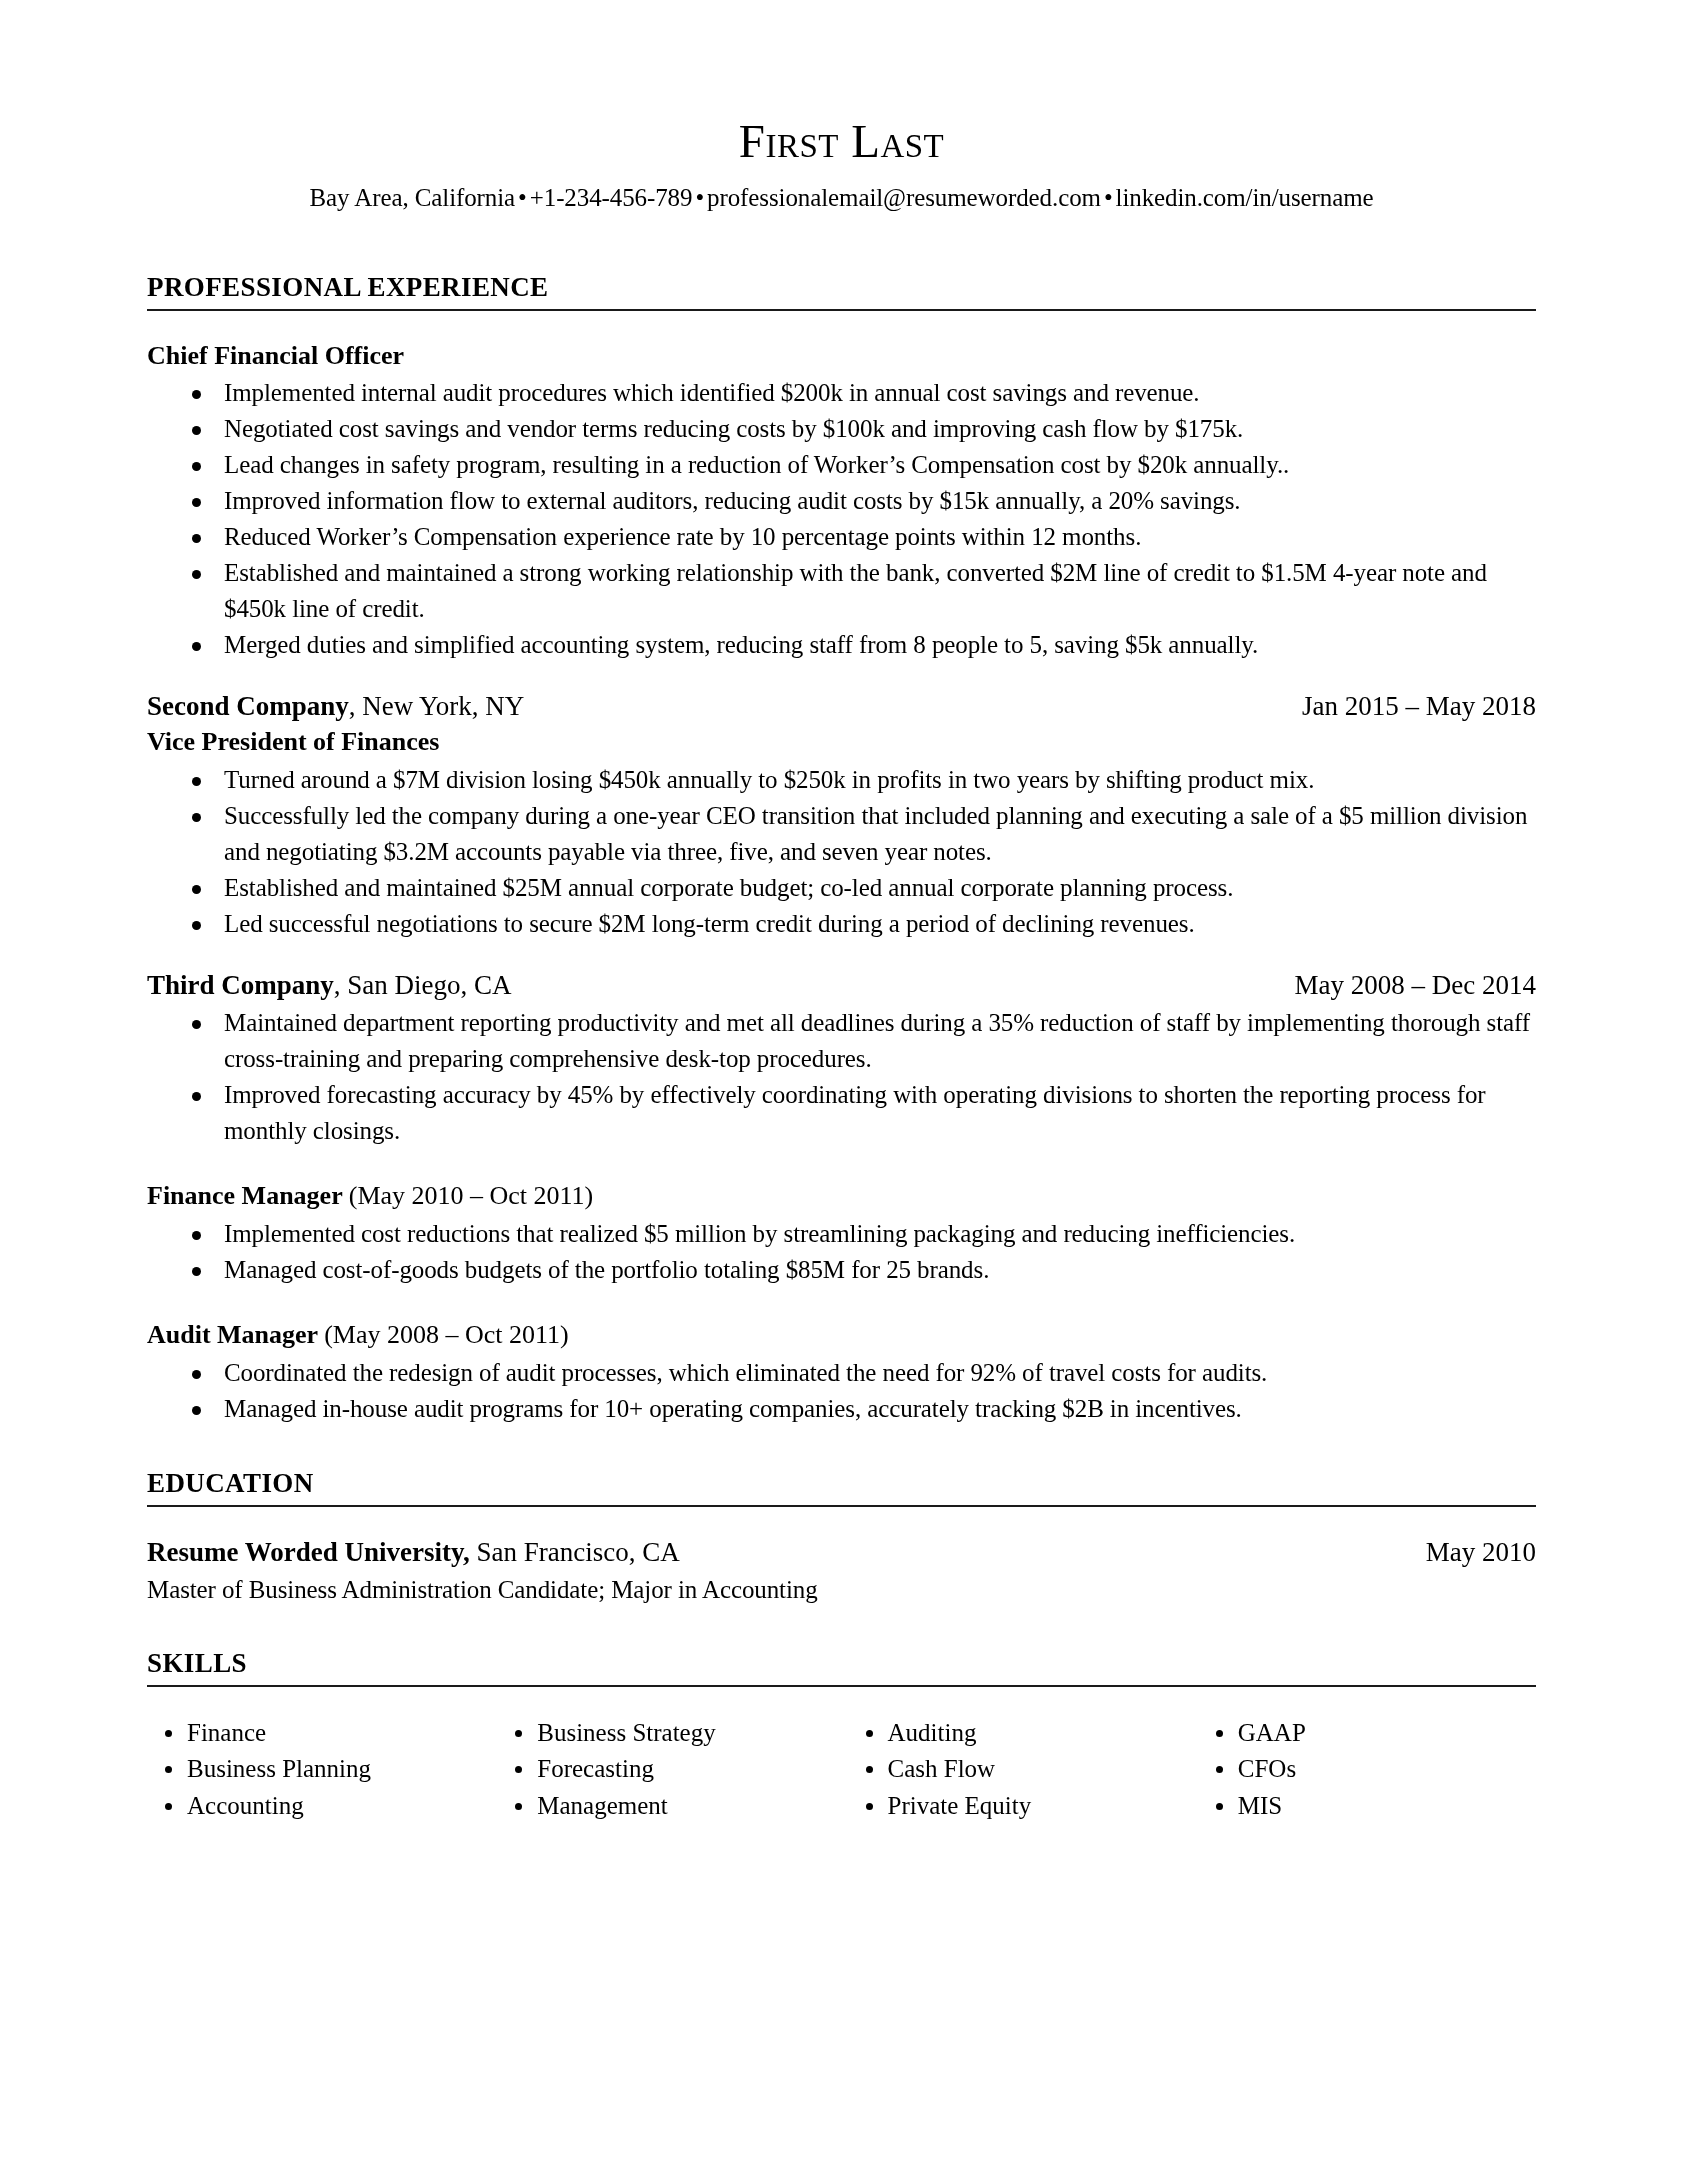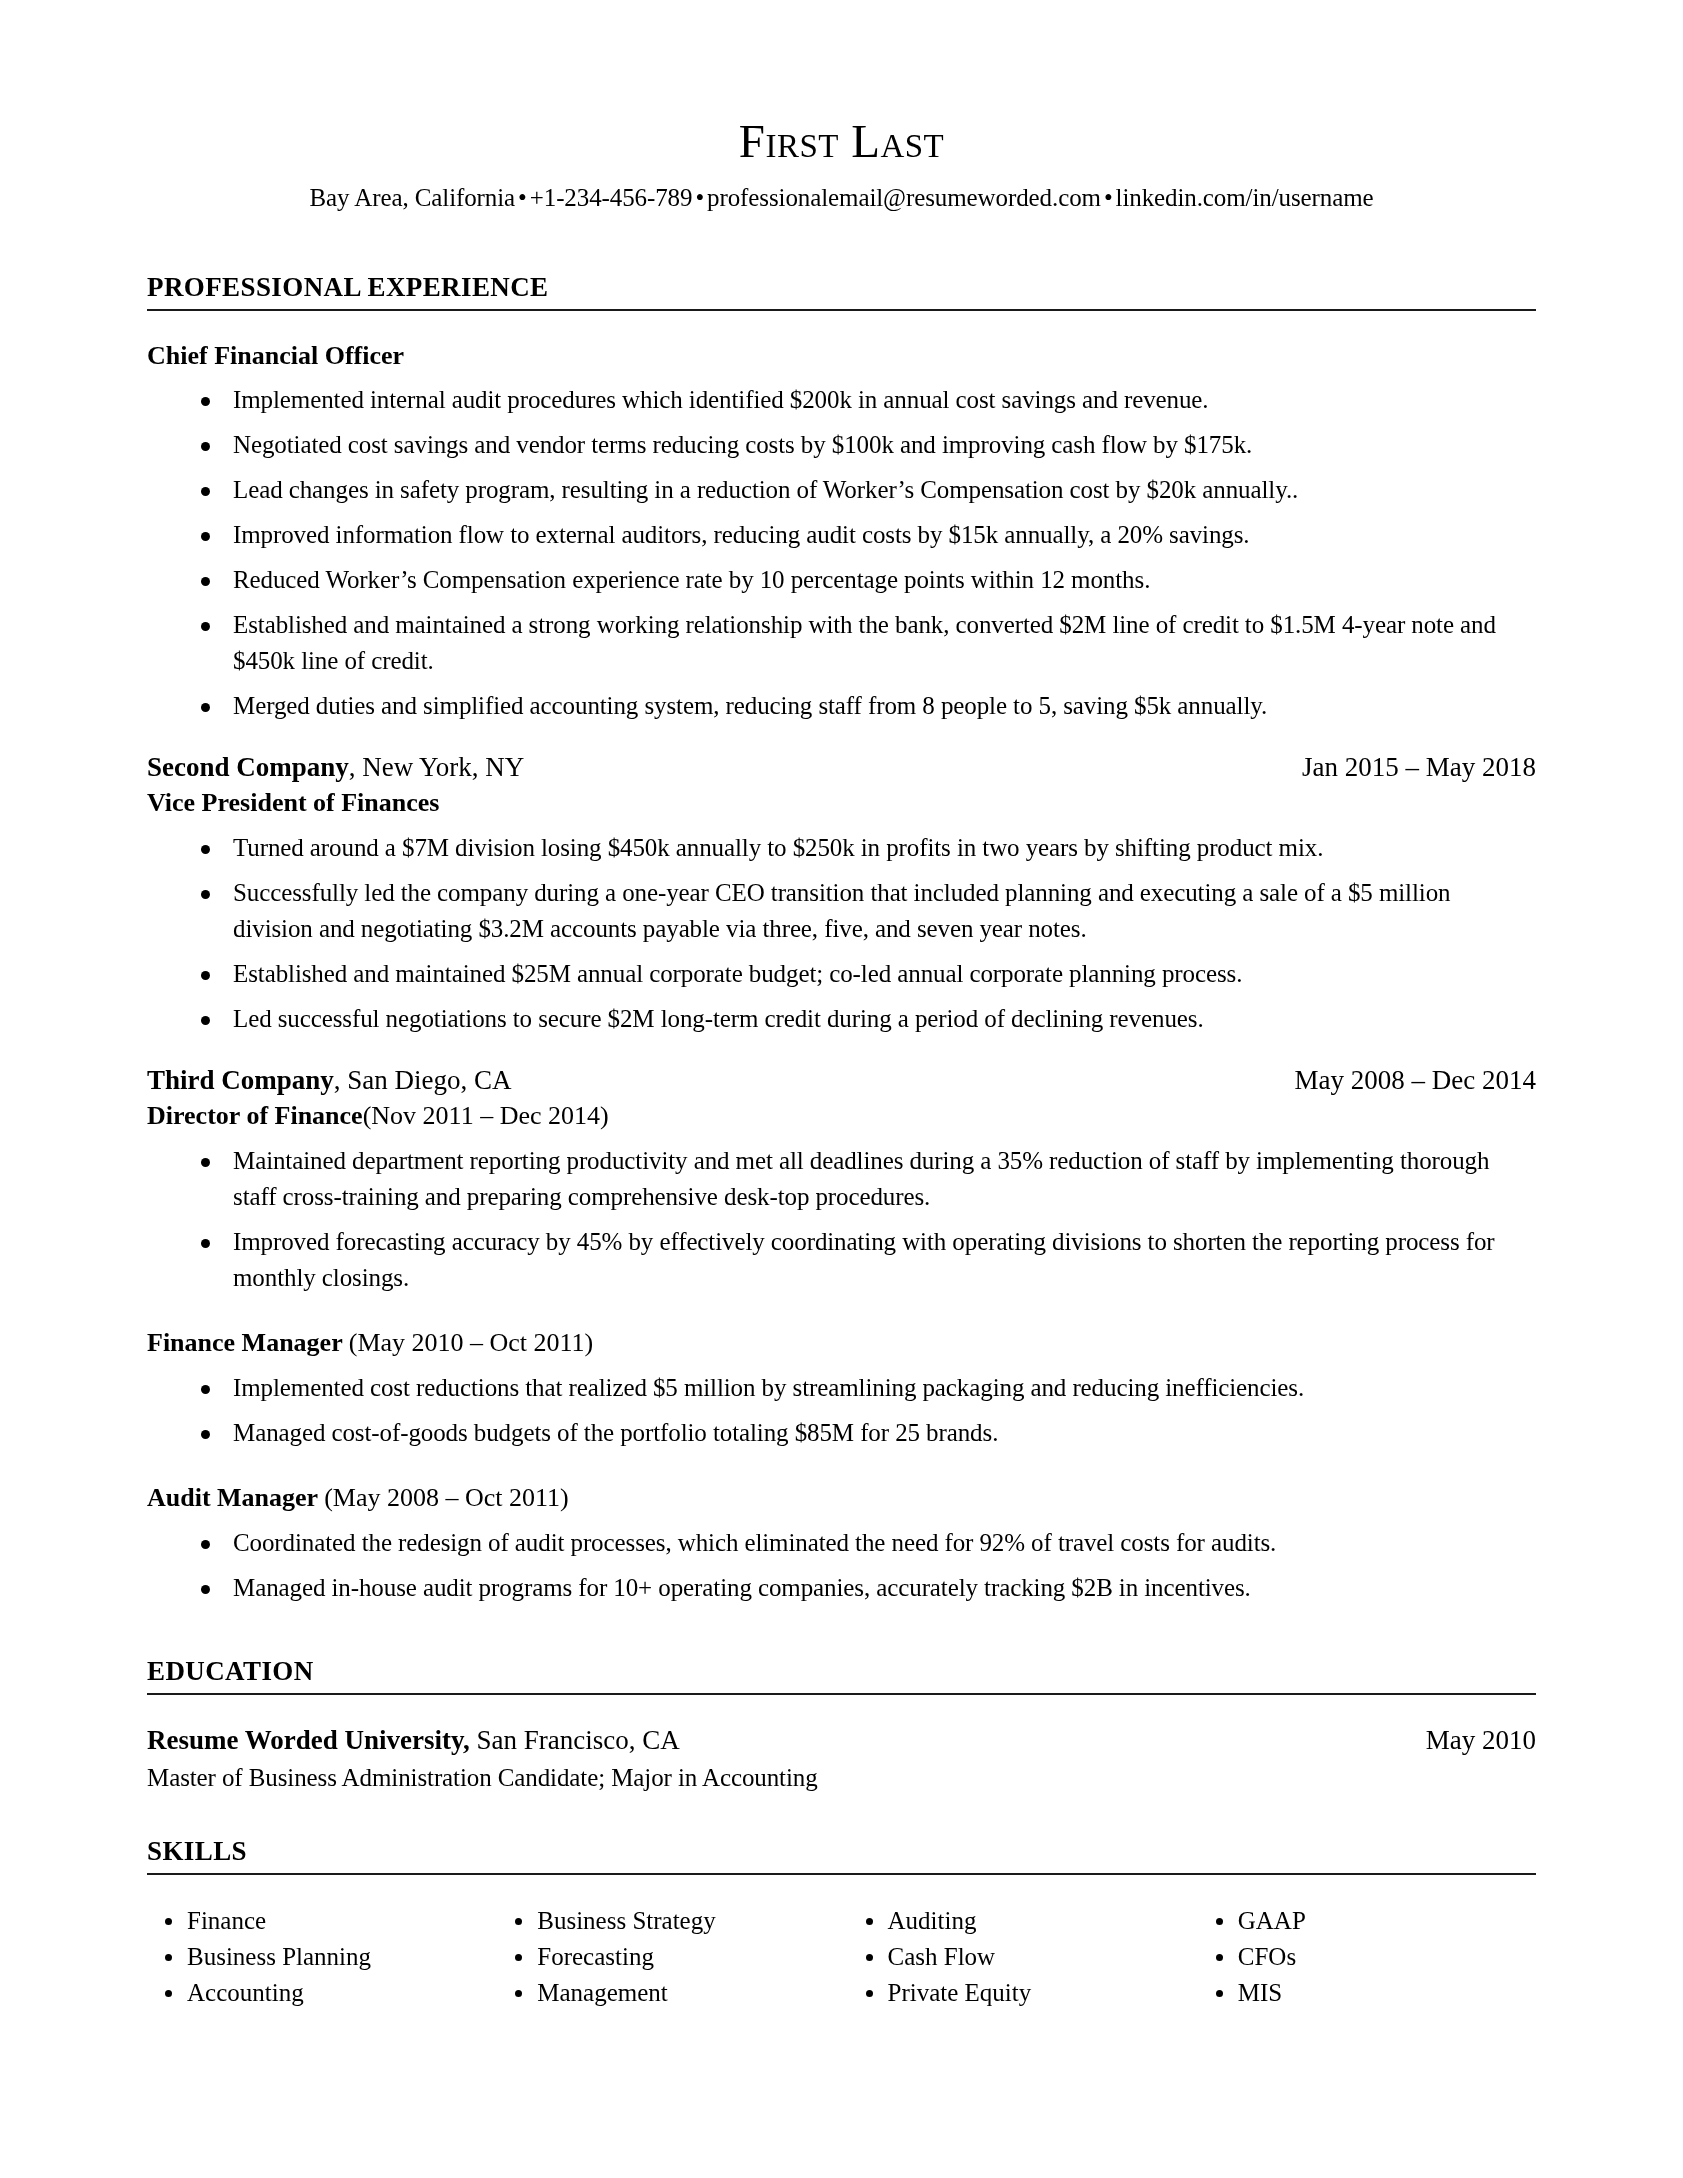--- a/index.html
+++ b/index.html
@@ -106,21 +106,21 @@
   ul.bullets {
     list-style: none;
     margin: 2px 0 0 0;
     padding: 0;
   }
   ul.bullets > li {
     position: relative;
     padding-left: 77px;
     font-size: 25px;
     line-height: 1.44;
-    margin: 9px;
+    margin: 0;
     letter-spacing: -0.1px;
   }
   ul.bullets > li::before {
     content: "";
     position: absolute;
     left: 45px;
     top: 15px;
     width: 9px;
     height: 9px;
     border-radius: 50%;
@@ -235,21 +235,20 @@
         <li>Established and maintained $25M annual corporate budget; co-led annual corporate planning process.</li>
         <li>Led successful negotiations to secure $2M long-term credit during a period of declining revenues.</li>
       </ul>
     </div>
 
     <div class="job">
       <div class="job-row">
         <div class="job-company"><span class="co">Third Company</span><span class="loc">, San Diego, CA</span></div>
         <div class="job-dates">May 2008 – Dec 2014</div>
       </div>
-      <div class="job-title"><span>Director of Finance</span><span class="range">(Nov 2011 – Dec 2014)</span></div>
       <ul class="bullets">
         <li>Maintained department reporting productivity and met all deadlines during a 35% reduction of staff by implementing thorough staff cross-training and preparing comprehensive desk-top procedures.</li>
         <li>Improved forecasting accuracy by 45% by effectively coordinating with operating divisions to shorten the reporting process for monthly closings.</li>
       </ul>
 
       <div class="subrole">
         <div class="subrole-title"><span>Finance Manager</span> <span class="range">(May 2010 – Oct 2011)</span></div>
         <ul class="bullets">
           <li>Implemented cost reductions that realized $5 million by streamlining packaging and reducing inefficiencies.</li>
           <li>Managed cost-of-goods budgets of the portfolio totaling $85M for 25 brands.</li>

